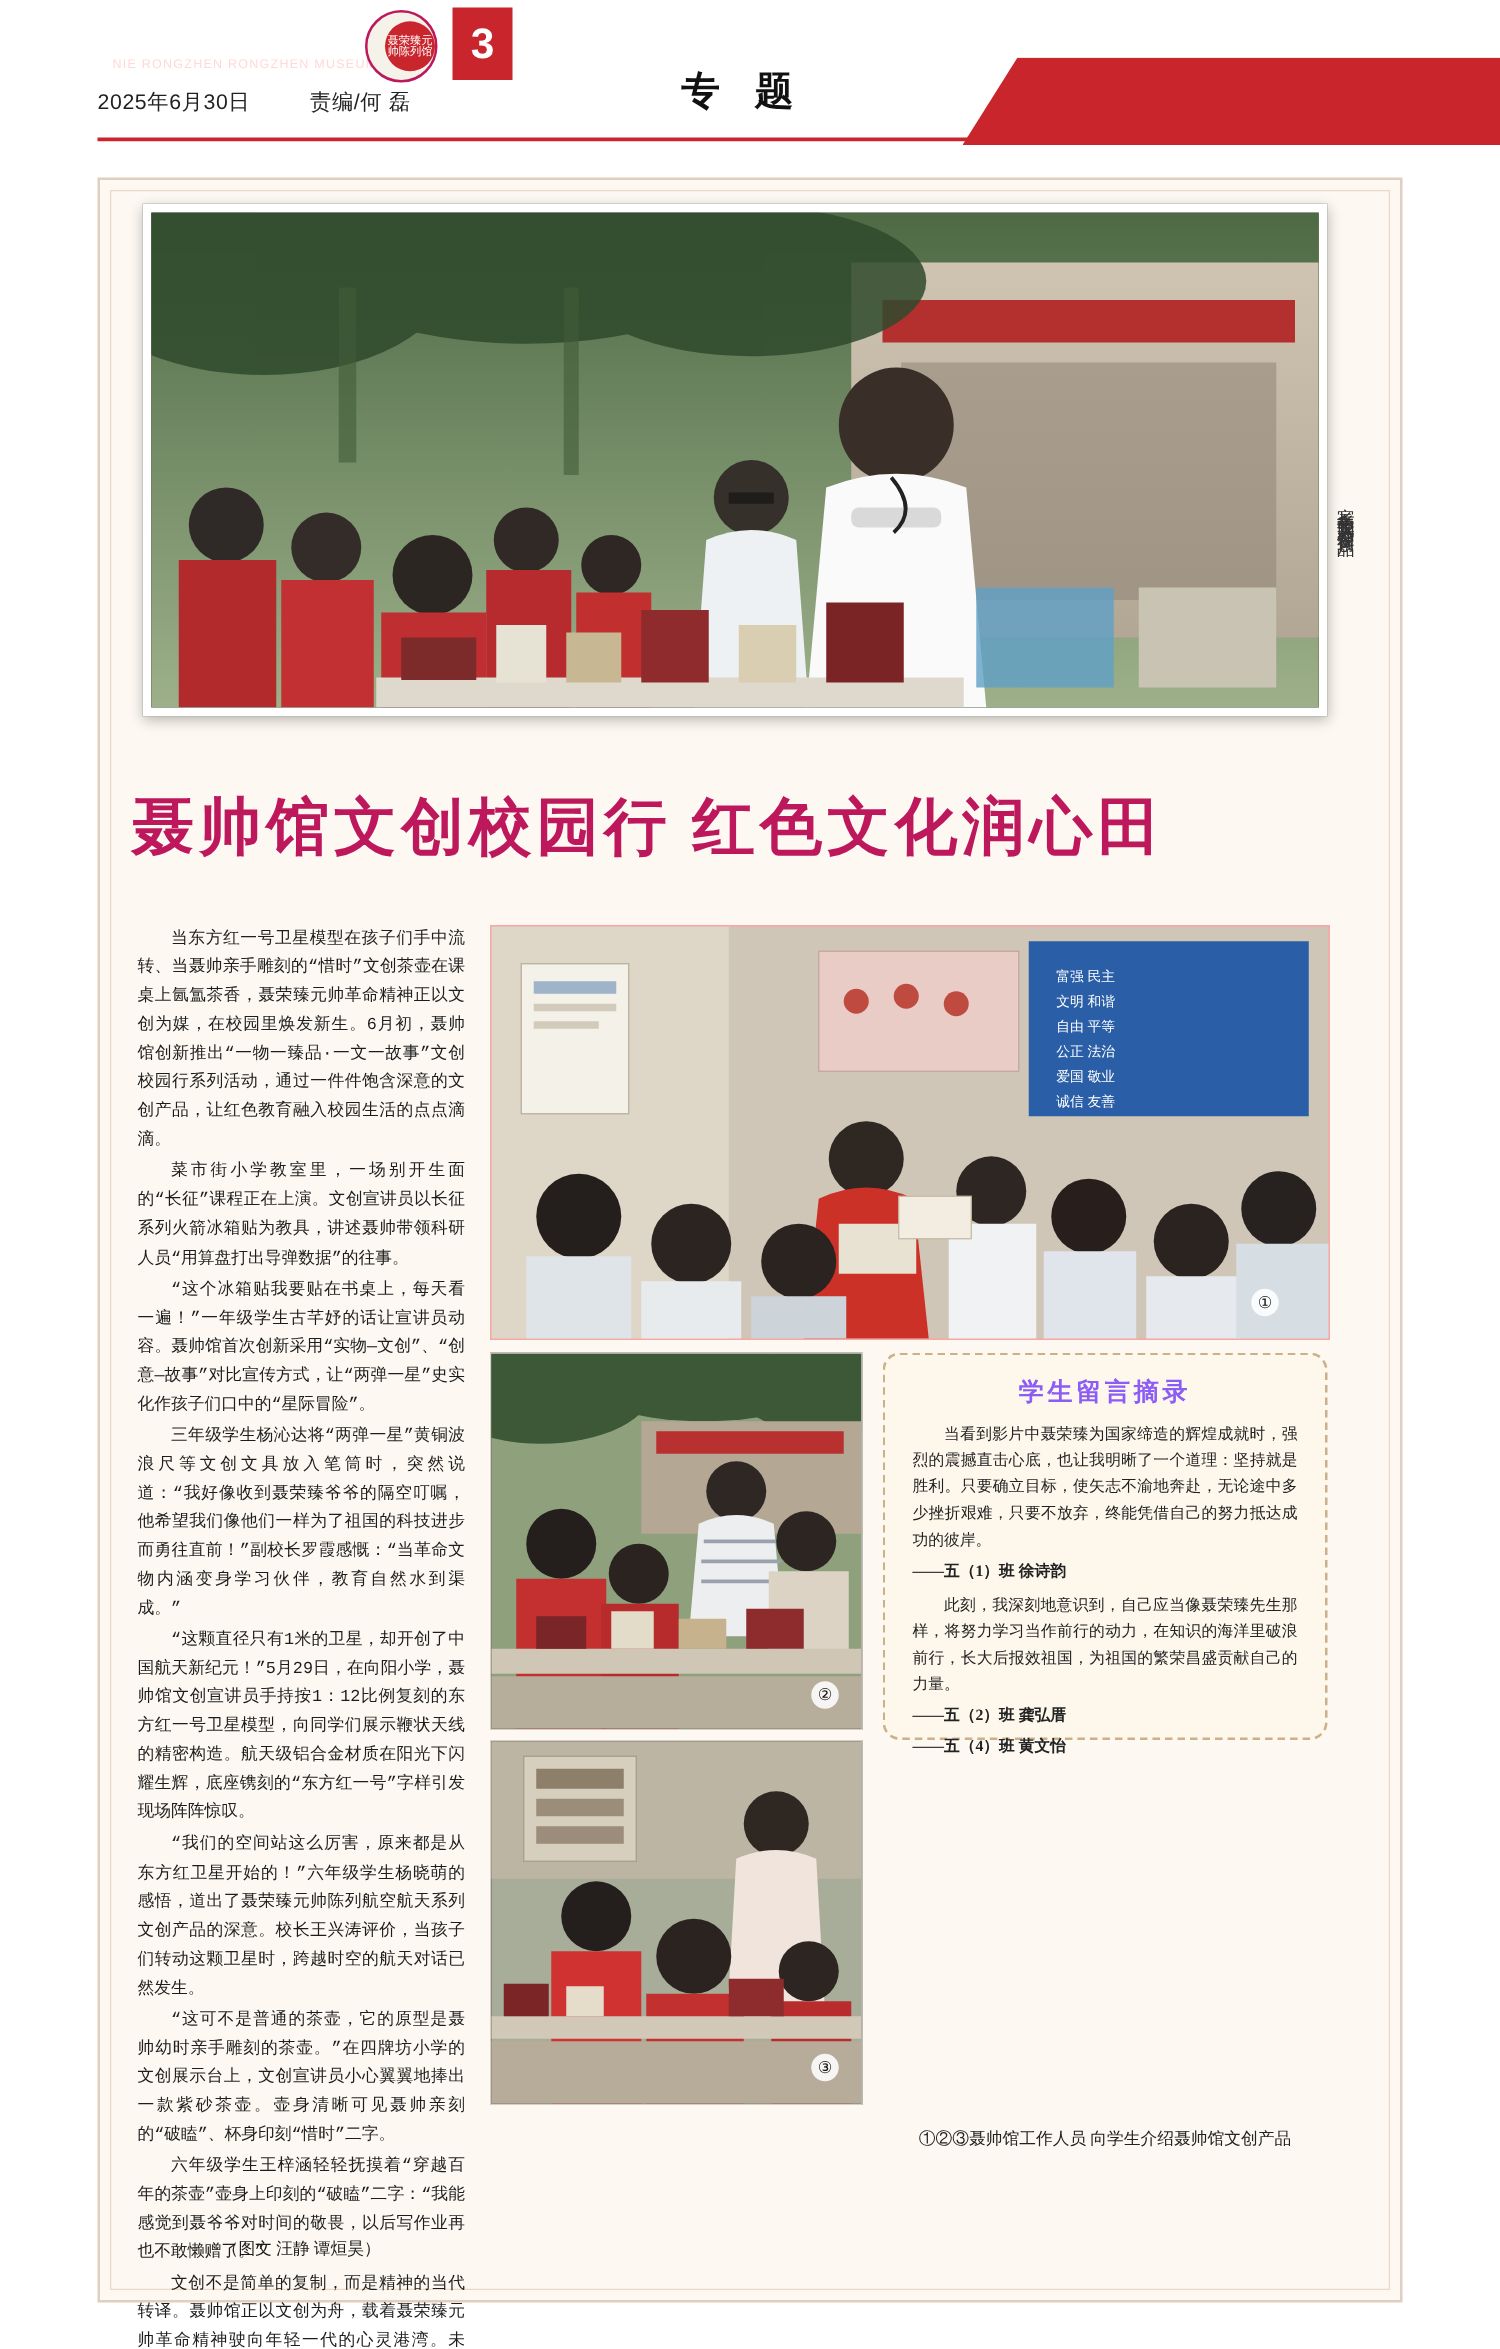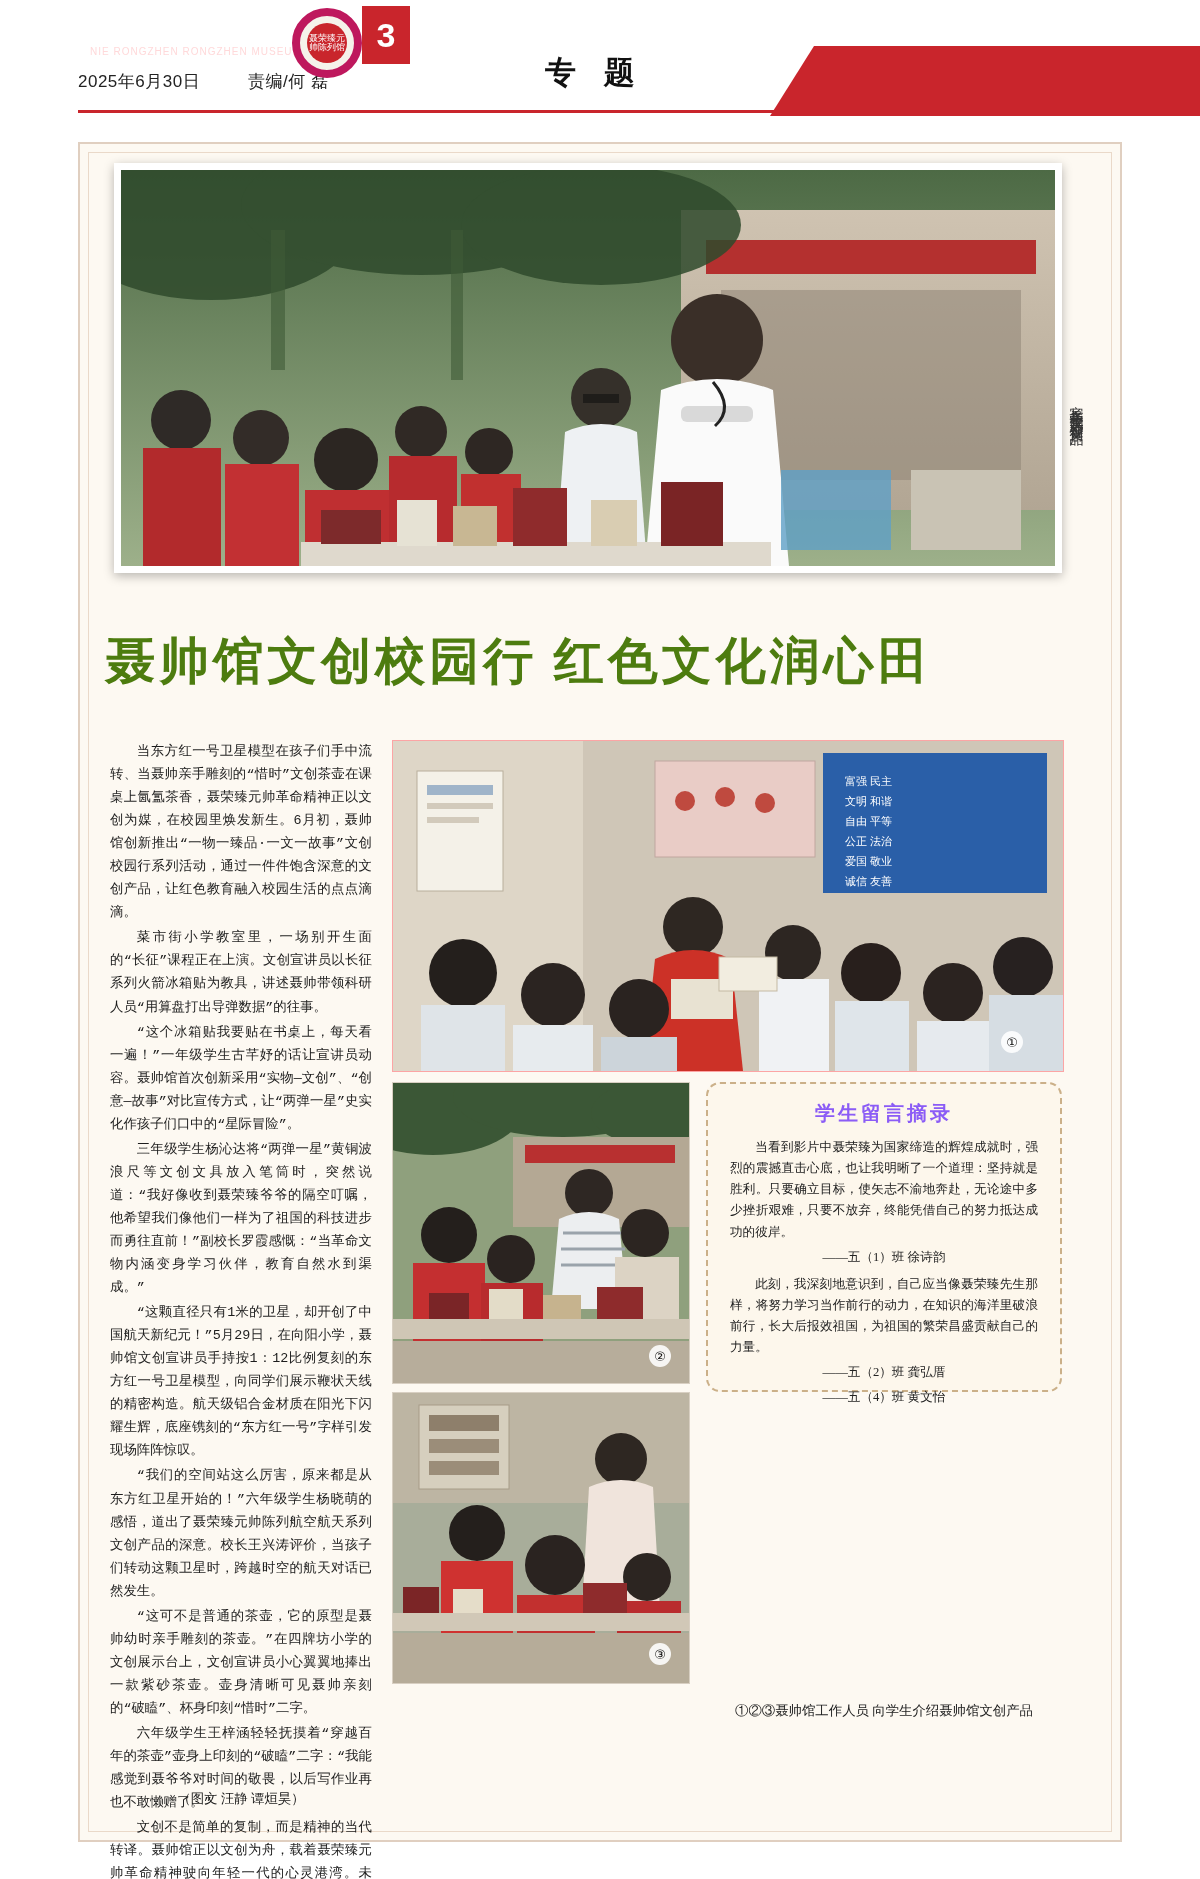--- a/index.html
+++ b/index.html
@@ -41,22 +41,22 @@
   .mh-logo-text{
     position:absolute;left:90px;top:12px;color:#ffffff;font-size:30px;font-weight:bold;
     letter-spacing:2px;font-family:"Liberation Serif","DejaVu Serif",serif;
   }
   .mh-logo-sub{
     position:absolute;left:90px;top:46px;color:#ffd9da;font-size:10px;letter-spacing:1px;
     font-family:"Liberation Sans","DejaVu Sans",sans-serif;
   }
   .mh-seal{
     position:absolute;left:292px;top:8px;width:54px;height:54px;border-radius:50%;
-    background:#f5f2ea;border:8px solid #be185d;
-    display:flex;align-items:center;justify-content:center;
+    background:#f5f2ea;border:2px solid #be185d;
+    display:flex;align-items:center;justify-content:flex-end;
   }
   .mh-seal .seal-in{
     width:40px;height:40px;border-radius:50%;background:#c9252c;color:#fff;
     font-size:9px;display:flex;align-items:center;justify-content:center;text-align:center;
     line-height:1.05;font-family:"Liberation Sans","DejaVu Sans",sans-serif;
   }
   .mh-pagenum{
     position:absolute;left:362px;top:6px;width:48px;height:58px;background:#c9252c;color:#fff;
     font-size:34px;font-weight:bold;display:flex;align-items:center;justify-content:center;
     font-family:"Liberation Sans","DejaVu Sans",sans-serif;
@@ -86,21 +86,21 @@
   .hero-caption{
     position:absolute;left:1058px;top:395px;width:28px;height:230px;
     writing-mode:vertical-rl;
     font-size:14px;color:#333;letter-spacing:2px;
     font-family:"Liberation Sans","DejaVu Sans",sans-serif;
   }
 
   
   .headline{
     position:absolute;left:78px;top:628px;width:881px;text-align:center;
-    font-size:50px;font-weight:bold;letter-spacing:4px;color:#4d7c0f;
+    font-size:50px;font-weight:bold;letter-spacing:4px;color:#be185d;
     font-family:"Liberation Serif","DejaVu Serif",serif;
   }
 
   
   .col-text{
     position:absolute;left:110px;top:740px;width:262px;height:1060px;
     font-size:13.4px;line-height:1.72;color:#1d1d1d;text-align:justify;
     font-family:Liberation Mono, monospace;
   }
   .col-text p{margin:0 0 2px 0;text-indent:2em;}
@@ -136,21 +136,21 @@
     box-sizing:border-box;padding:14px 22px;
   }
   .quotebox h3{
     margin:2px 0 10px 0;text-align:center;font-size:20px;letter-spacing:3px;color:#8b5cf6;
     font-weight:bold;
   }
   .quotebox p{
     margin:0 0 6px 0;font-size:12.6px;line-height:1.68;text-indent:2em;text-align:justify;color:#222;
   }
   .qsign{
-    text-align:center;font-size:12.6px;margin:0 0 8px 0;color:#222;
+    text-align:left;font-size:12.6px;margin:0 0 8px 0;color:#222;font-weight:bold;
   }
   .caption-bottom{
     position:absolute;left:706px;top:1700px;width:356px;text-align:center;
     font-size:13.4px;line-height:1.6;color:#222;
   }
 </style>
 </head>
 <body>
 
 <div class="masthead">

